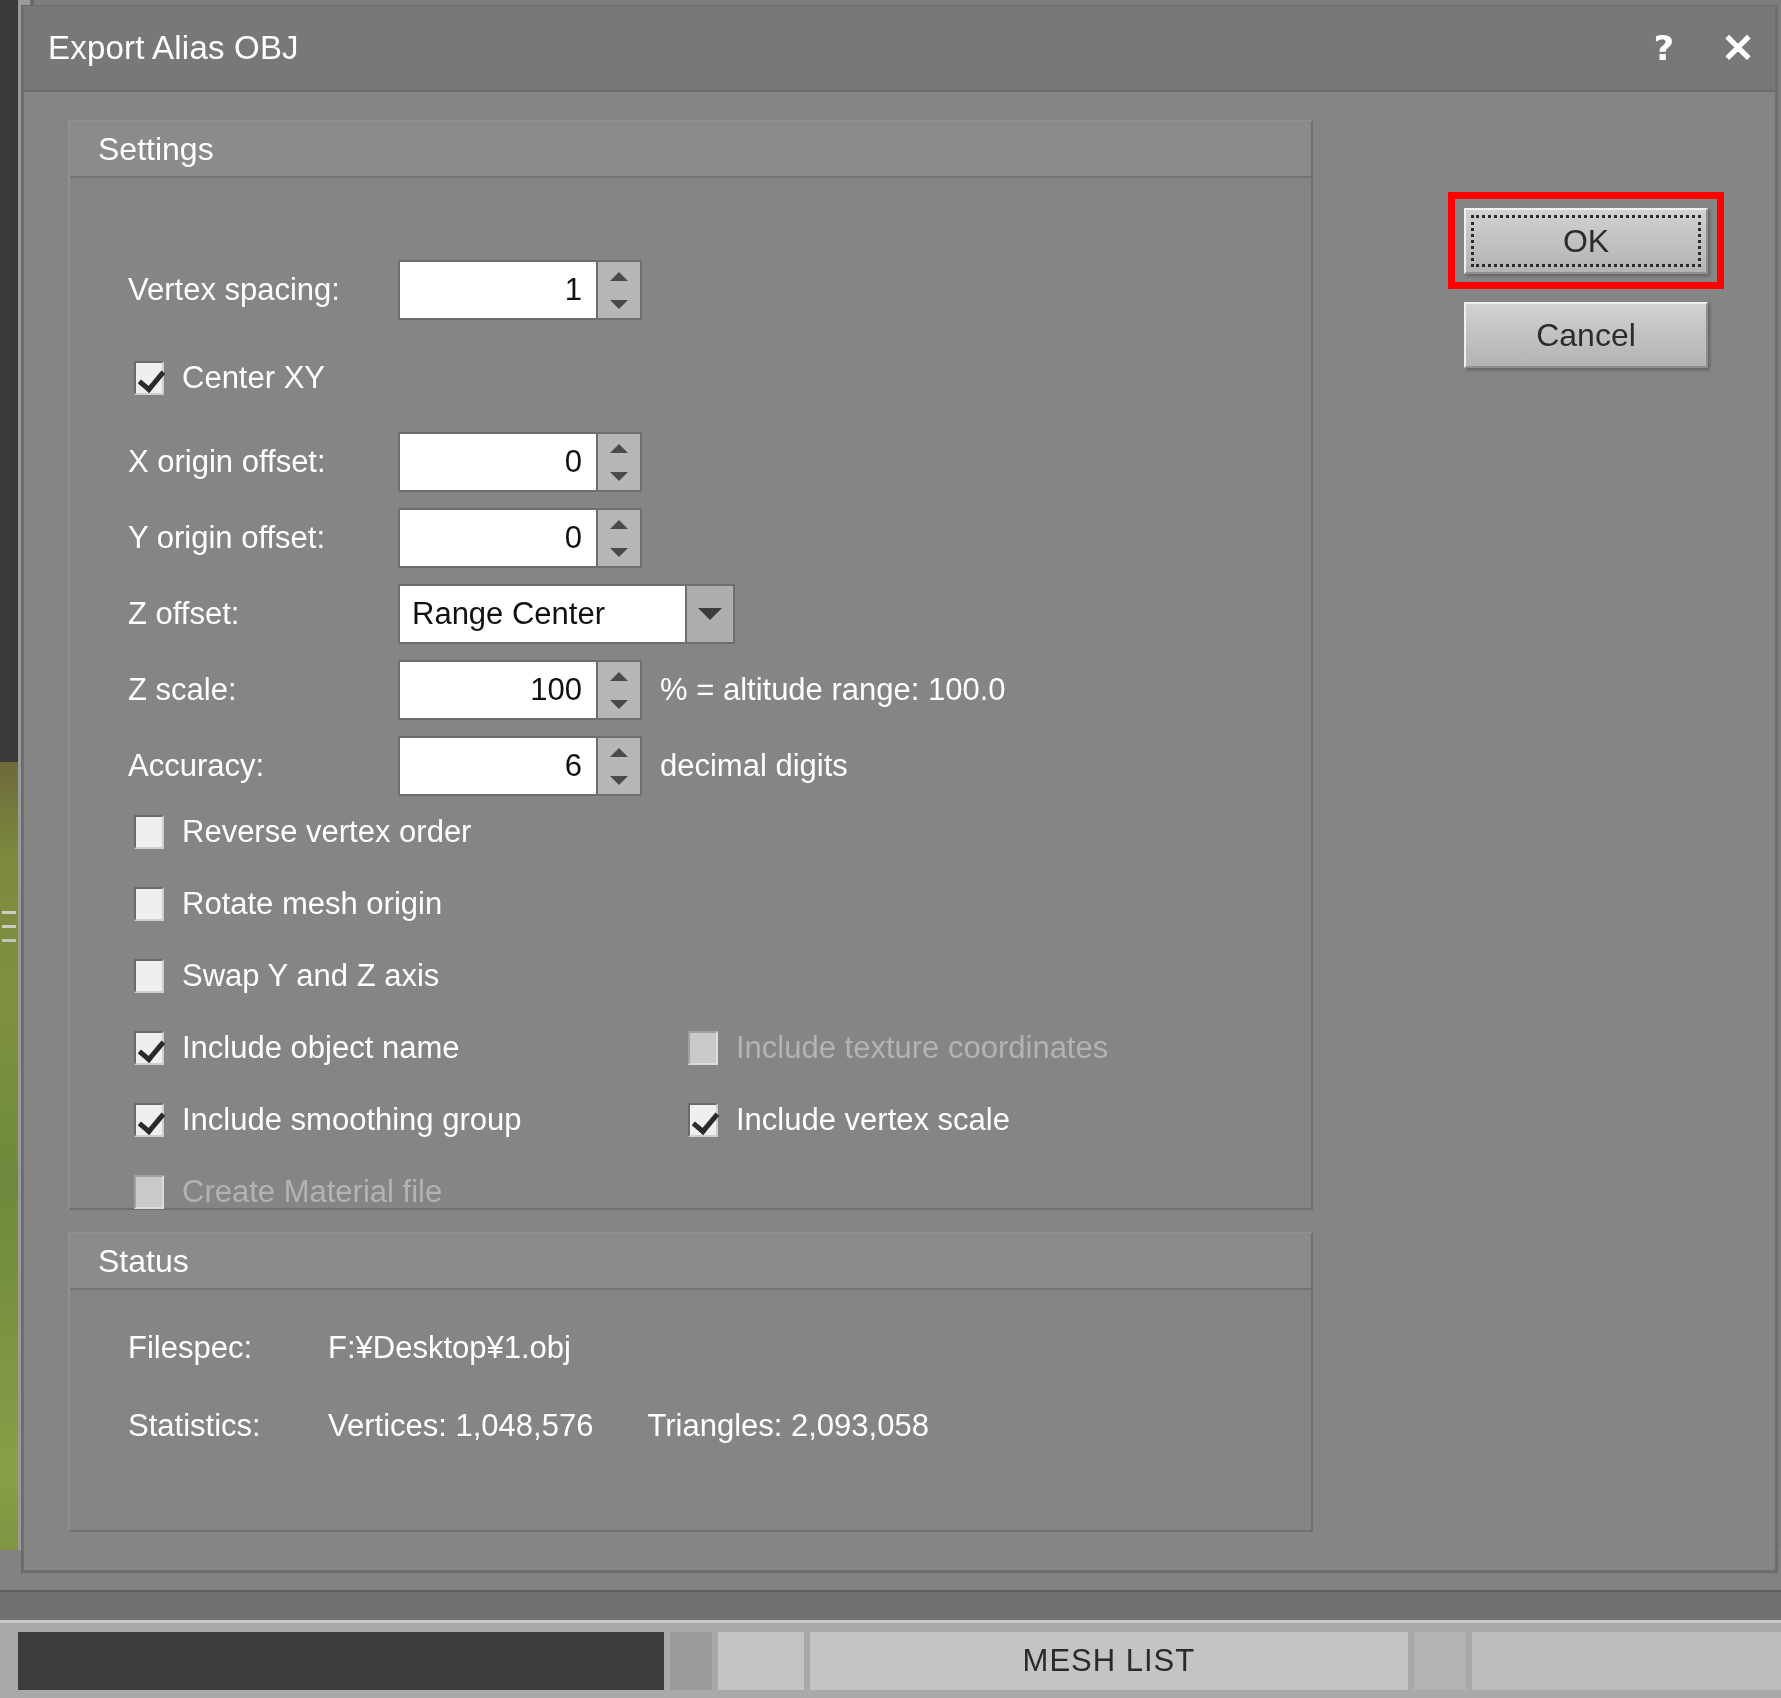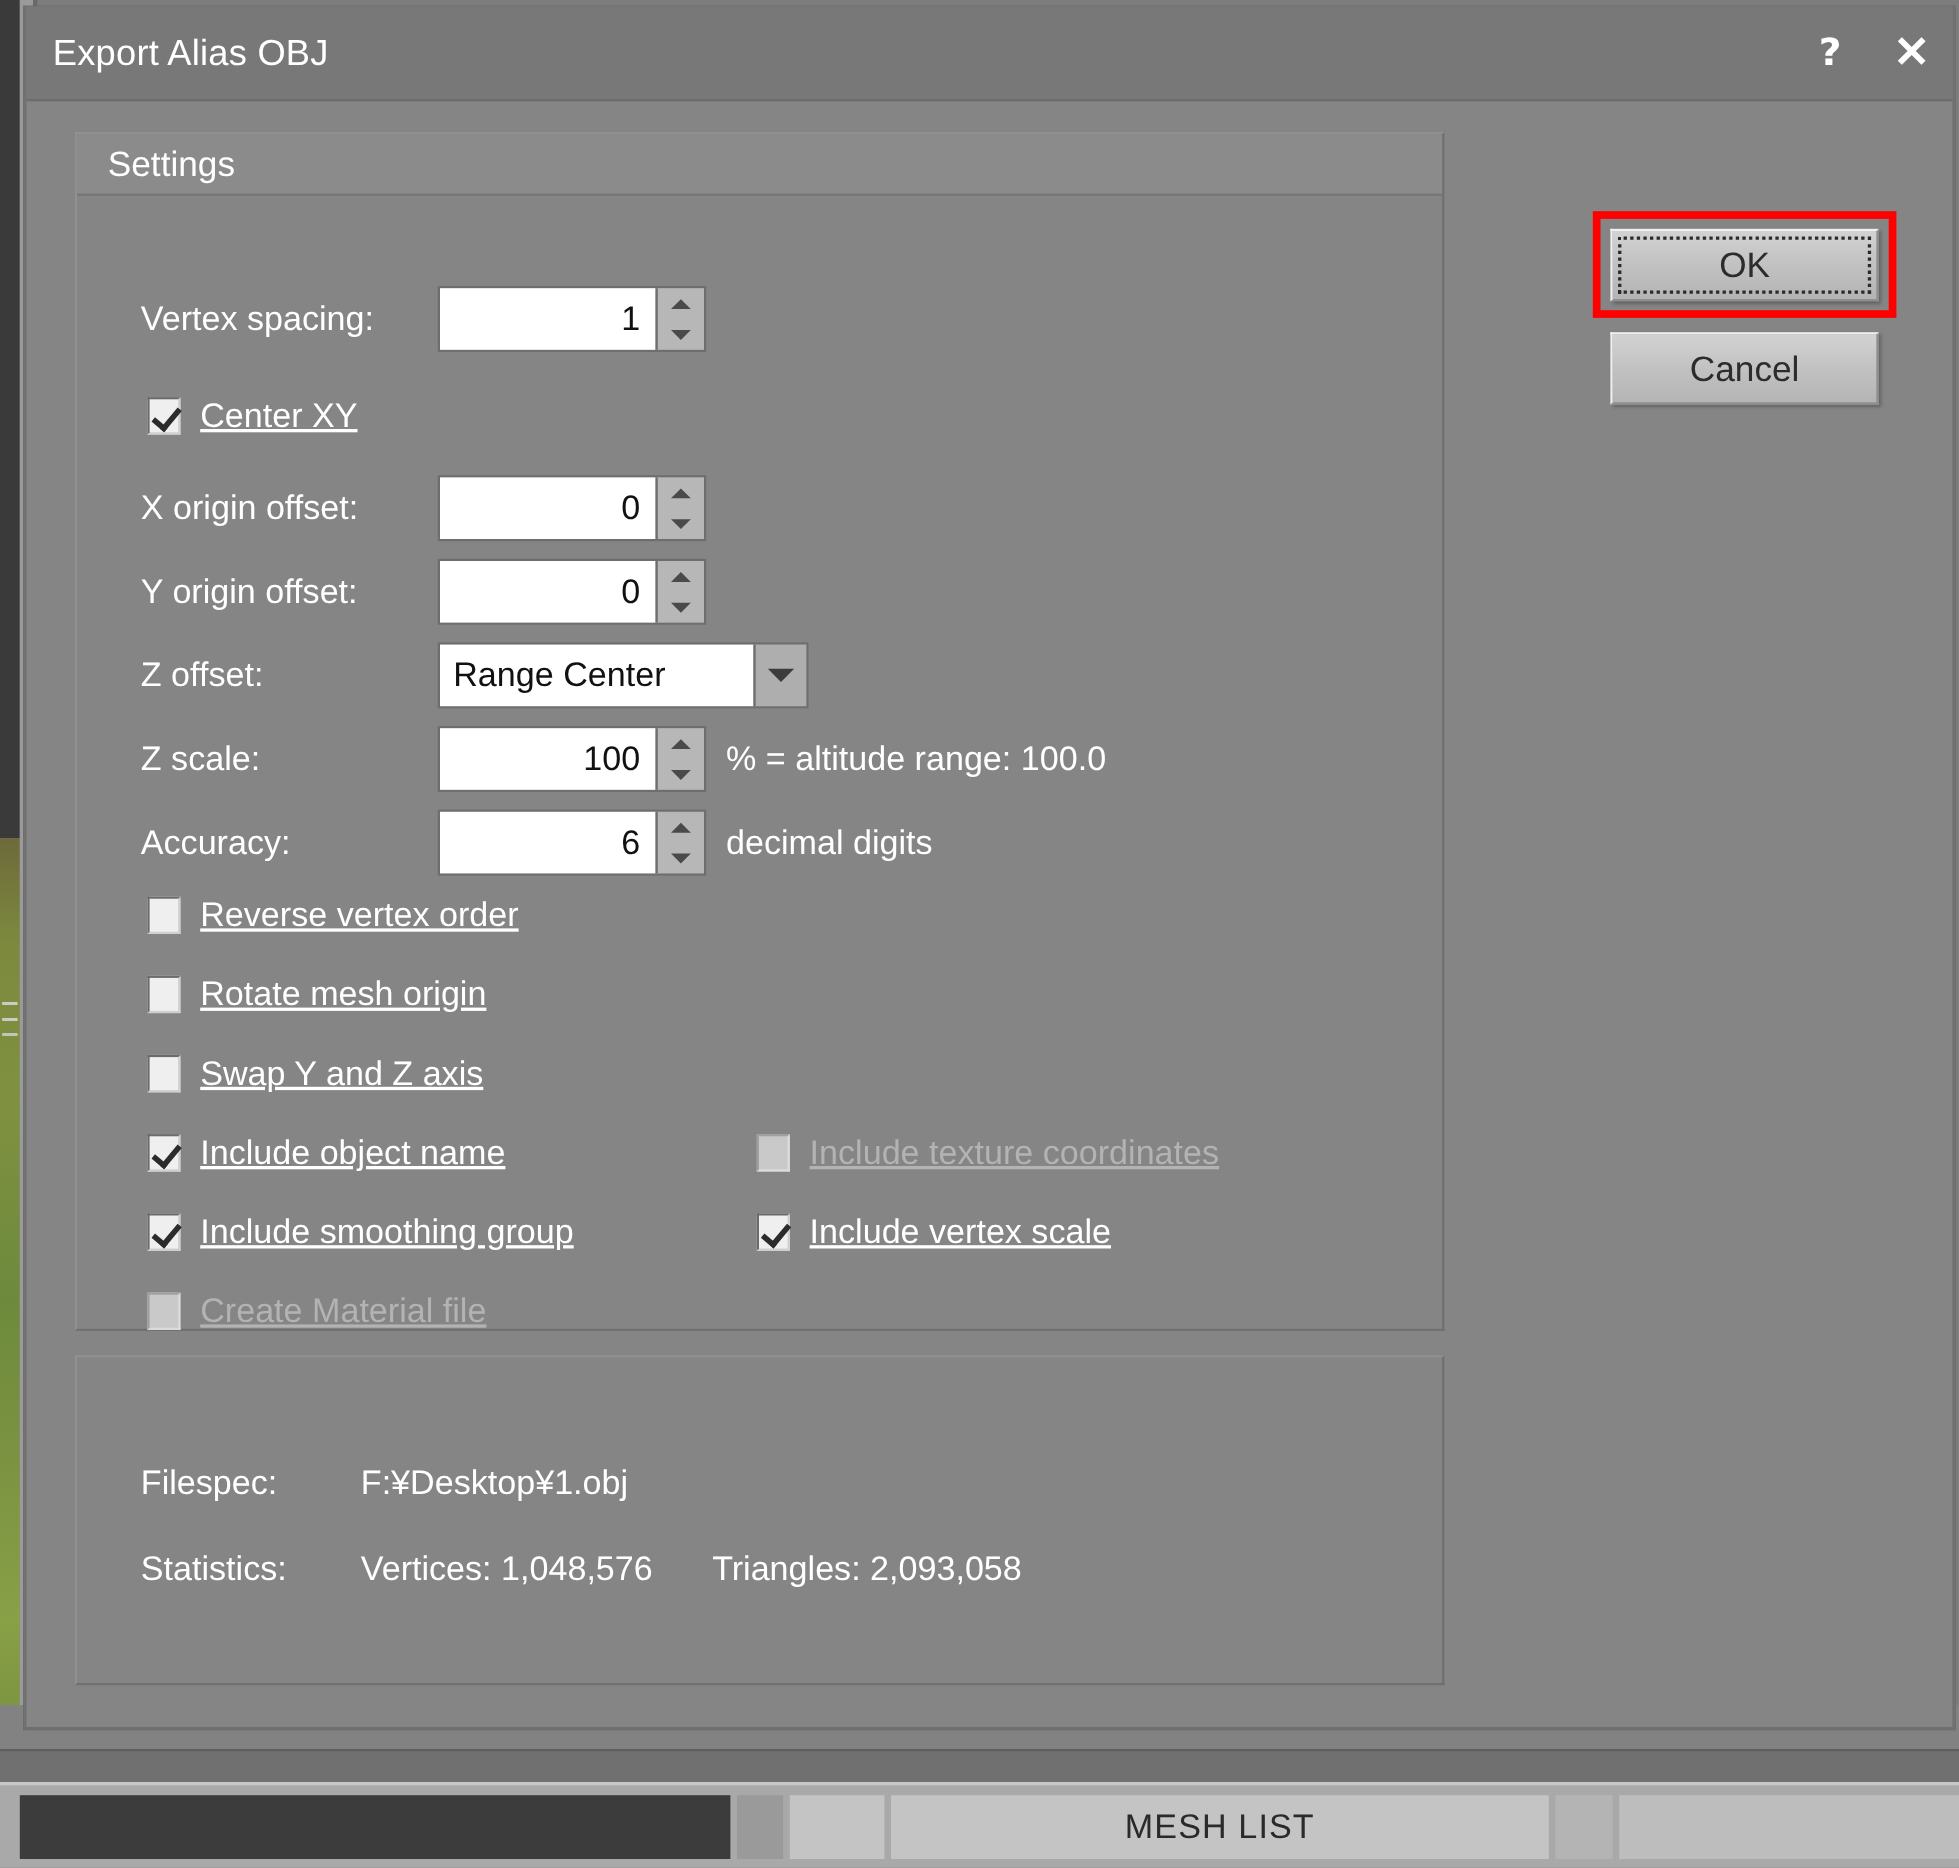--- a/index.html
+++ b/index.html
@@ -196,21 +196,21 @@
     background: #c9c9c9; border-color: #a0a0a0;
     border-right-color: #dcdcdc; border-bottom-color: #dcdcdc;
   }
   .cbox.checked::after {
     content: "";
     position: absolute; left: 8px; top: 3px;
     width: 10px; height: 20px;
     border: solid #2b2b2b; border-width: 0 5px 5px 0;
     transform: rotate(40deg);
   }
-  .cb-label { margin-left: 18px; text-decoration: underline; }
+  .cb-label { margin-left: 18px; }
 
   
   .status-line { position: absolute; display: flex; align-items: baseline; }
   .st-key { color: #ffffff; font-size: 31px; width: 200px; }
   .st-val { color: #ffffff; font-size: 31px; }
   .st-val2 { color: #ffffff; font-size: 31px; margin-left: 54px; margin-top: 16px; }
 
   
   #ok-highlight {
     position: absolute; left: 1424px; top: 100px;
@@ -385,20 +385,23 @@
 
         <div class="row cbrow" style="left:618px; top:924px;">
           <span class="cbox checked"></span>
           <span class="label cb-label">Include vertex scale</span>
         </div>
 
       </div>
     </div>
 
     <div class="groupbox" id="status-box">
+      <div class="group-header">
+        <span class="group-title">Status</span>
+      </div>
 
       <div class="status-line" style="left:58px; top:96px;">
         <span class="st-key">Filespec:</span>
         <span class="st-val">F:¥Desktop¥1.obj</span>
       </div>
 
       <div class="status-line" style="left:58px; top:158px;">
         <span class="st-key">Statistics:</span>
         <span class="st-val">Vertices: 1,048,576</span>
         <span class="st-val2">Triangles: 2,093,058</span>

